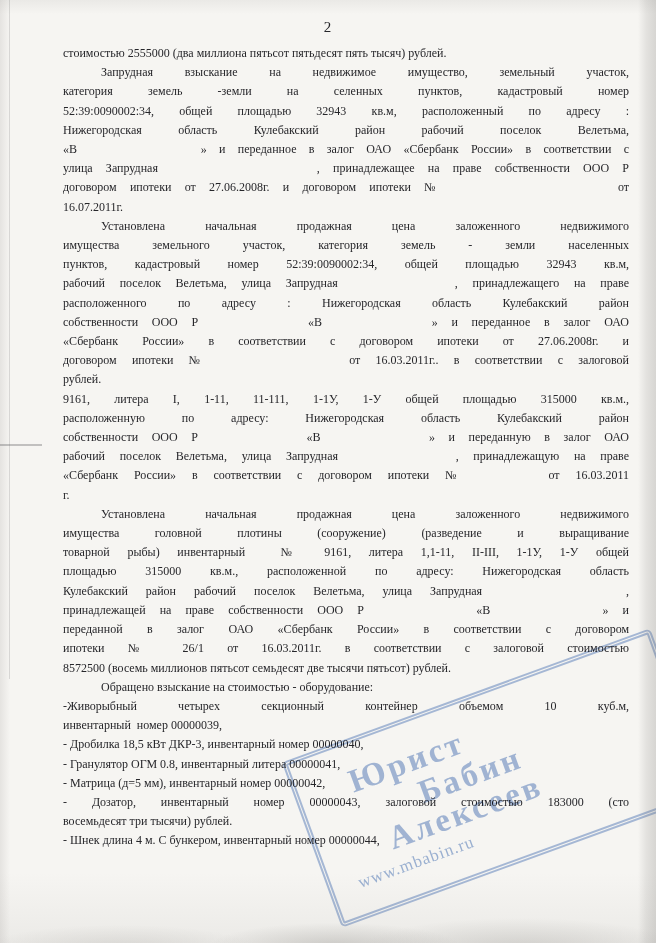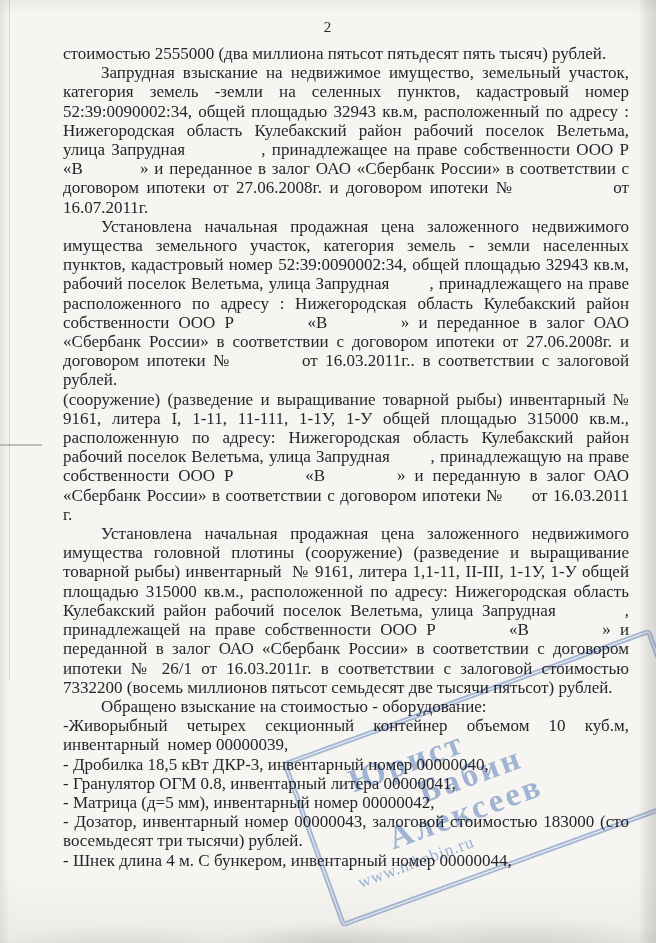--- a/index.html
+++ b/index.html
@@ -22,21 +22,21 @@
       radial-gradient(230px 44px at 520px 108%, rgba(150,148,144,.32), rgba(0,0,0,0) 70%),
       radial-gradient(200px 36px at 120px 110%, rgba(160,158,154,.28), rgba(0,0,0,0) 70%),
       linear-gradient(to bottom, rgba(0,0,0,0), rgba(140,138,134,.10));}
   .top-shade{position:absolute;left:0;top:0;width:100%;height:14px;
     background:linear-gradient(to bottom,rgba(130,128,125,.10),rgba(0,0,0,0));}
 
   .page-number{position:absolute;top:19px;left:0;width:656px;text-align:center;
     font-size:15px;letter-spacing:1px;}
 
   .doc-body{position:absolute;left:63px;top:44px;width:566px;
-    font-size:17px;line-height:19.2px;}
+    font-size:12px;line-height:19.2px;}
   .line{text-align:justify;text-align-last:justify;}
   .line.indent{text-indent:38px;}
   .line.last{text-align-last:left;}
 
   
   .stamp{position:absolute;left:300px;top:690px;width:392px;height:176px;
     transform:rotate(-20deg);transform-origin:50% 50%;
     border:5px double rgba(102,138,198,.55);border-radius:5px;
     box-sizing:border-box;display:flex;flex-direction:column;justify-content:center;
     padding-left:18px;pointer-events:none;mix-blend-mode:multiply;}
@@ -58,49 +58,48 @@
   <div class="mark-hline"></div>
 
   <div class="page-number">2</div>
 
   <div class="doc-body">
       <div class="line last">стоимостью 2555000 (два миллиона пятьсот пятьдесят пять тысяч) рублей.</div>
       <div class="line indent">Запрудная взыскание на недвижимое имущество, земельный участок,</div>
       <div class="line">категория земель -земли на селенных пунктов, кадастровый номер</div>
       <div class="line">52:39:0090002:34, общей площадью 32943 кв.м, расположенный по адресу :</div>
       <div class="line">Нижегородская область Кулебакский район рабочий поселок Велетьма,</div>
+      <div class="line">«В&nbsp;&nbsp;&nbsp;&nbsp;&nbsp;&nbsp;&nbsp;&nbsp;&nbsp;&nbsp;» и переданное в залог ОАО «Сбербанк России» в соответствии с</div>
       <div class="line">улица Запрудная&nbsp;&nbsp;&nbsp;&nbsp;&nbsp;&nbsp;&nbsp;&nbsp;&nbsp;&nbsp;&nbsp;&nbsp;, принадлежащее на праве собственности ООО Р</div>
-      <div class="line">«В&nbsp;&nbsp;&nbsp;&nbsp;&nbsp;&nbsp;&nbsp;&nbsp;&nbsp;&nbsp;» и переданное в залог ОАО «Сбербанк России» в соответствии с</div>
       <div class="line">договором ипотеки от 27.06.2008г. и договором ипотеки №&nbsp;&nbsp;&nbsp;&nbsp;&nbsp;&nbsp;&nbsp;&nbsp;&nbsp;&nbsp;&nbsp;&nbsp; от</div>
       <div class="line last">16.07.2011г.</div>
       <div class="line indent">Установлена начальная продажная цена заложенного недвижимого</div>
       <div class="line">имущества земельного участок, категория земель - земли населенных</div>
       <div class="line">пунктов, кадастровый номер 52:39:0090002:34, общей площадью 32943 кв.м,</div>
       <div class="line">рабочий поселок Велетьма, улица Запрудная&nbsp;&nbsp;&nbsp;&nbsp;&nbsp;&nbsp;&nbsp;&nbsp;, принадлежащего на праве</div>
       <div class="line">расположенного по адресу : Нижегородская область Кулебакский район</div>
       <div class="line">собственности ООО Р&nbsp;&nbsp;&nbsp;&nbsp;&nbsp;&nbsp;&nbsp;&nbsp;«В&nbsp;&nbsp;&nbsp;&nbsp;&nbsp;&nbsp;&nbsp;&nbsp;» и переданное в залог ОАО</div>
       <div class="line">«Сбербанк России» в соответствии с договором ипотеки от 27.06.2008г. и</div>
       <div class="line">договором ипотеки №&nbsp;&nbsp;&nbsp;&nbsp;&nbsp;&nbsp;&nbsp;&nbsp; от 16.03.2011г.. в соответствии с залоговой</div>
       <div class="line last">рублей.</div>
-      <div class="line">(сооружение) (разведение и выращивание товарной рыбы) инвентарный №</div>
       <div class="line">9161, литера I, 1-11, 11-111, 1-1У, 1-У общей площадью 315000 кв.м.,</div>
       <div class="line">расположенную по адресу: Нижегородская область Кулебакский район</div>
+      <div class="line">собственности ООО Р&nbsp;&nbsp;&nbsp;&nbsp;&nbsp;&nbsp;&nbsp;&nbsp;«В&nbsp;&nbsp;&nbsp;&nbsp;&nbsp;&nbsp;&nbsp;&nbsp;» и переданную в залог ОАО</div>
       <div class="line">рабочий поселок Велетьма, улица Запрудная&nbsp;&nbsp;&nbsp;&nbsp;&nbsp;&nbsp;&nbsp;&nbsp;, принадлежащую на праве</div>
-      <div class="line">собственности ООО Р&nbsp;&nbsp;&nbsp;&nbsp;&nbsp;&nbsp;&nbsp;&nbsp;«В&nbsp;&nbsp;&nbsp;&nbsp;&nbsp;&nbsp;&nbsp;&nbsp;» и переданную в залог ОАО</div>
       <div class="line">«Сбербанк России» в соответствии с договором ипотеки №&nbsp;&nbsp;&nbsp;&nbsp; от 16.03.2011</div>
       <div class="line last">г.</div>
       <div class="line indent">Установлена начальная продажная цена заложенного недвижимого</div>
       <div class="line">имущества головной плотины (сооружение) (разведение и выращивание</div>
       <div class="line">товарной рыбы) инвентарный&nbsp;&nbsp;№ 9161, литера 1,1-11, II-III, 1-1У, 1-У общей</div>
       <div class="line">площадью 315000 кв.м., расположенной по адресу: Нижегородская область</div>
       <div class="line">Кулебакский район рабочий поселок Велетьма, улица Запрудная&nbsp;&nbsp;&nbsp;&nbsp;&nbsp;&nbsp;&nbsp;&nbsp;,</div>
       <div class="line">принадлежащей на праве собственности ООО Р&nbsp;&nbsp;&nbsp;&nbsp;&nbsp;&nbsp;&nbsp;&nbsp;«В&nbsp;&nbsp;&nbsp;&nbsp;&nbsp;&nbsp;&nbsp;&nbsp;» и</div>
       <div class="line">переданной в залог ОАО «Сбербанк России» в соответствии с договором</div>
       <div class="line">ипотеки № 26/1 от 16.03.2011г. в соответствии с залоговой стоимостью</div>
-      <div class="line last">7332200 (восемь миллионов пятьсот семьдесят две тысячи пятьсот) рублей.</div>
+      <div class="line last">8572500 (восемь миллионов пятьсот семьдесят две тысячи пятьсот) рублей.</div>
       <div class="line indent last">Обращено взыскание на стоимостью - оборудование:</div>
       <div class="line">-Живорыбный четырех секционный контейнер объемом 10 куб.м,</div>
       <div class="line last">инвентарный&nbsp;&nbsp;номер 00000039,</div>
       <div class="line last">- Дробилка 18,5 кВт ДКР-3, инвентарный номер 00000040,</div>
       <div class="line last">- Гранулятор ОГМ 0.8, инвентарный литера 00000041,</div>
       <div class="line last">- Матрица (д=5 мм), инвентарный номер 00000042,</div>
       <div class="line">- Дозатор, инвентарный номер 00000043, залоговой стоимостью 183000 (сто</div>
       <div class="line last">восемьдесят три тысячи) рублей.</div>
       <div class="line last">- Шнек длина 4 м. С бункером, инвентарный номер 00000044,</div>
     </div>

